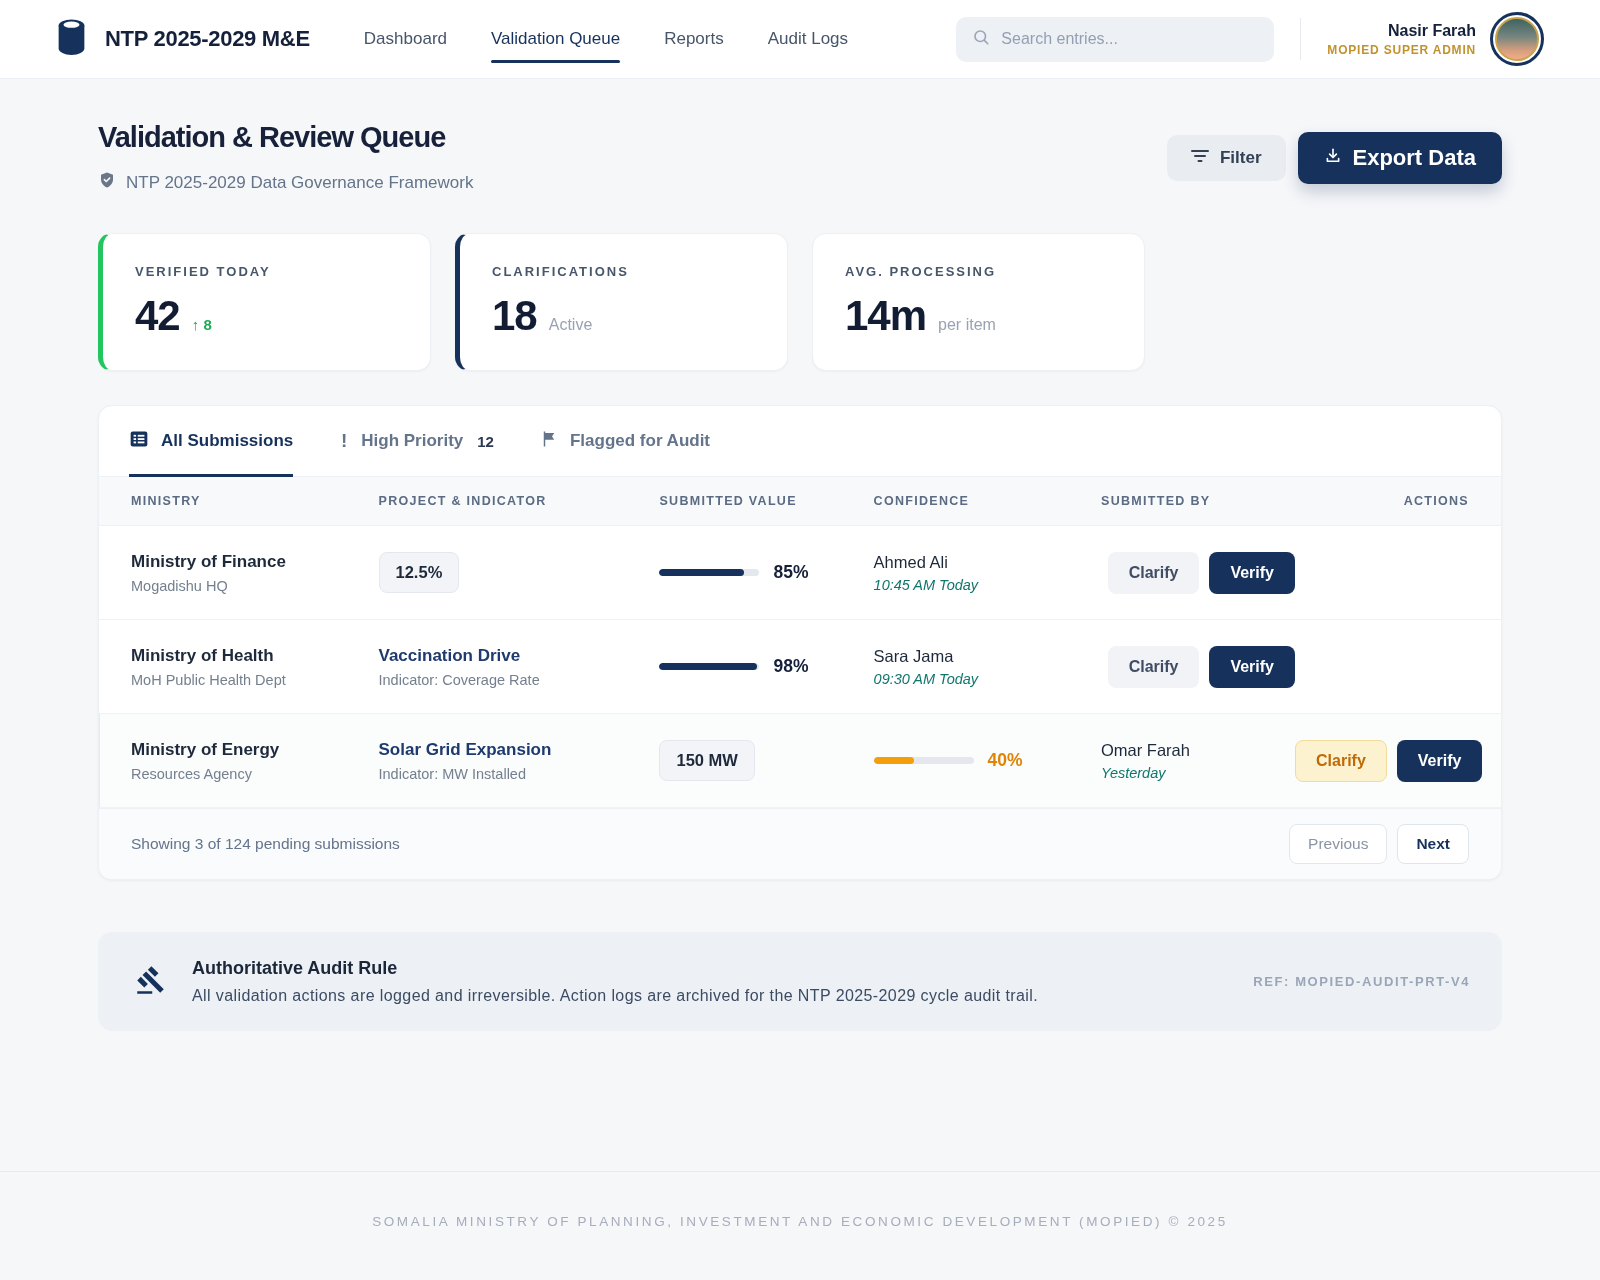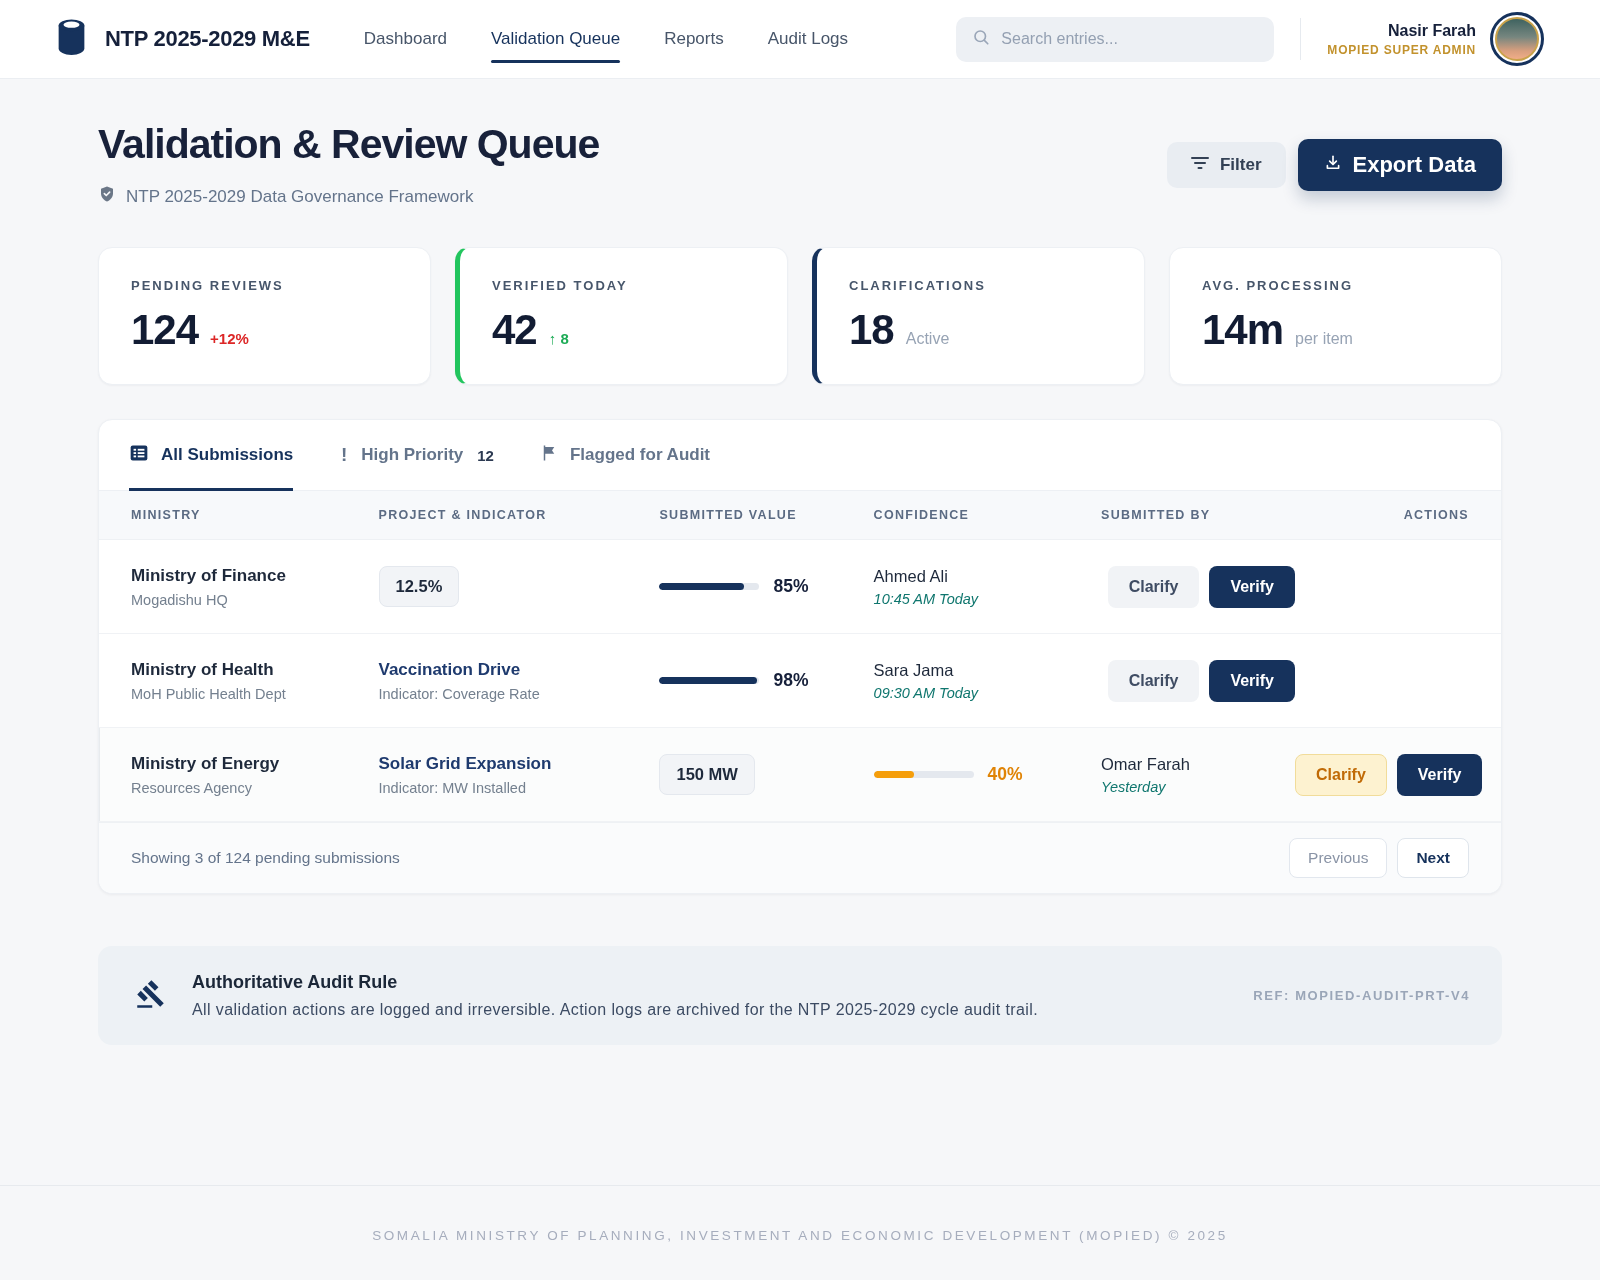--- a/index.html
+++ b/index.html
@@ -43,21 +43,21 @@
     border: 3px solid #16325c; background: #fff; padding: 2px; flex: none;
   }
   .avatar-inner {
     width: 100%; height: 100%; border-radius: 50%; border: 2px solid #c9a24a;
     background: linear-gradient(180deg, #3f6360 0%, #76867f 45%, #d99f7e 80%, #f0ad88 100%);
   }
 
   
   .main { padding: 0 98px; }
   .page-head { margin-top: 42px; display: flex; justify-content: space-between; align-items: center; }
-  .page-title { font-size: 41px; font-weight: 800; color: #18213a; letter-spacing: -1px; }
+  .page-title { font-size: 29px; font-weight: 800; color: #18213a; letter-spacing: -1px; }
   .page-subtitle { margin-top: 16px; display: flex; align-items: center; gap: 10px; color: #64748b; font-size: 17px; }
   .head-actions { display: flex; gap: 12px; align-items: center; }
   .btn { border: none; cursor: pointer; font-family: "Liberation Sans", sans-serif; border-radius: 10px; display: inline-flex; align-items: center; gap: 11px; }
   .btn-filter { background: #e9edf2; color: #334155; font-weight: 700; font-size: 17px; padding: 13px 24px; }
   .btn-export { background: #16325c; color: #ffffff; font-weight: 700; font-size: 22px; padding: 13px 26px; box-shadow: 0 8px 16px rgba(22,50,92,0.22); }
 
   
   .stats { margin-top: 38px; display: grid; grid-template-columns: repeat(4, 1fr); gap: 24px; }
   .stat-card {
     background: #ffffff; border: 1px solid #edf0f4; border-radius: 14px;
@@ -209,27 +209,20 @@
               <path d="M7.5 9.5L12 14l4.5-4.5"></path>
               <path d="M4.5 15.5V19h15v-3.5"></path>
           </svg>
         </span>
         <span>Export Data</span>
       </button>
     </div>
   </div>
 
   <section class="stats">
-    <div class="stat-card">
-      <div class="stat-label">PENDING REVIEWS</div>
-      <div class="stat-row">
-        <span class="stat-value">124</span>
-        <span class="stat-delta-red">+12%</span>
-      </div>
-    </div>
     <div class="stat-card accent-green">
       <div class="stat-label">VERIFIED TODAY</div>
       <div class="stat-row">
         <span class="stat-value">42</span>
         <span class="stat-delta-green">↑ 8</span>
       </div>
     </div>
     <div class="stat-card accent-navy">
       <div class="stat-label">CLARIFICATIONS</div>
       <div class="stat-row">

